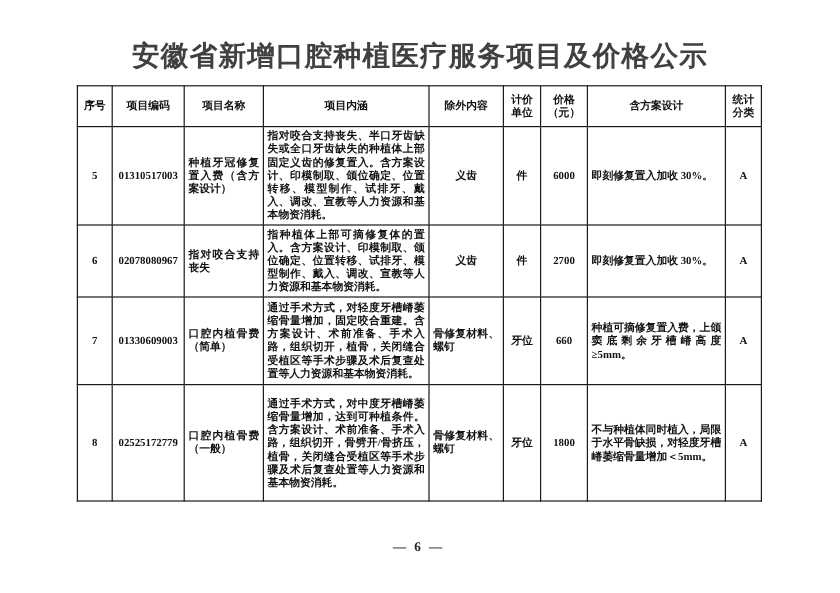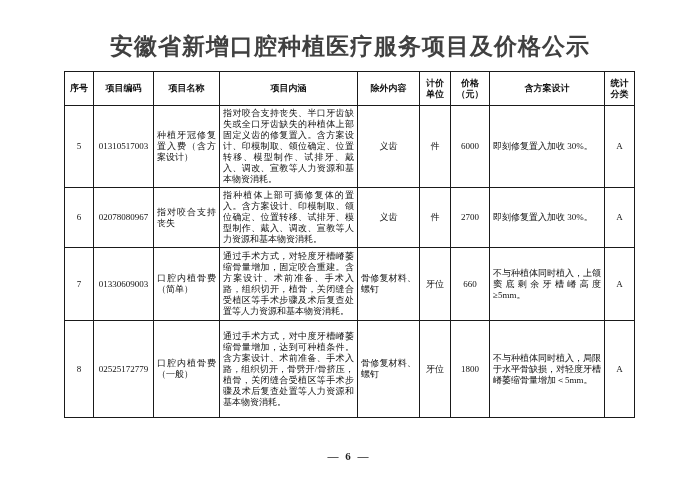--- a/index.html
+++ b/index.html
@@ -32,20 +32,21 @@
     border-collapse: collapse;
     table-layout: fixed;
     width: 570px;
   }
   .price-table th, .price-table td {
     border: 1px solid #1a1a1a;
     font-size: 9px;
     line-height: 11px;
     vertical-align: middle;
     overflow: hidden;
+    font-weight: bold;
   }
   .price-table th {
     font-weight: 700;
     text-align: center;
     padding: 2px 2px;
     white-space: pre-line;
   }
   .price-table td { padding: 2px 3px; }
   .c-center { text-align: center; }
   .c-justify { text-align: justify; }
@@ -125,21 +126,21 @@
           <td class="c-center">A</td>
         </tr>
         <tr class="row-7">
           <td class="c-center">7</td>
           <td class="c-center">01330609003</td>
           <td class="c-justify">口腔内植骨费（简单）</td>
           <td class="c-justify">通过手术方式，对轻度牙槽嵴萎缩骨量增加，固定咬合重建。含方案设计、术前准备、手术入路，组织切开，植骨，关闭缝合受植区等手术步骤及术后复查处置等人力资源和基本物资消耗。</td>
           <td class="c-justify">骨修复材料、螺钉</td>
           <td class="c-center">牙位</td>
           <td class="c-center">660</td>
-          <td class="c-justify">不与种植体同时植入，上颌窦底剩余牙槽嵴高度≥5mm。</td>
+          <td class="c-justify">种植可摘修复置入费，上颌窦底剩余牙槽嵴高度≥5mm。</td>
           <td class="c-center">A</td>
         </tr>
         <tr class="row-8">
           <td class="c-center">8</td>
           <td class="c-center">02525172779</td>
           <td class="c-justify">口腔内植骨费（一般）</td>
           <td class="c-justify">通过手术方式，对中度牙槽嵴萎缩骨量增加，达到可种植条件。含方案设计、术前准备、手术入路，组织切开，骨劈开/骨挤压，植骨，关闭缝合受植区等手术步骤及术后复查处置等人力资源和基本物资消耗。</td>
           <td class="c-justify">骨修复材料、螺钉</td>
           <td class="c-center">牙位</td>
           <td class="c-center">1800</td>

